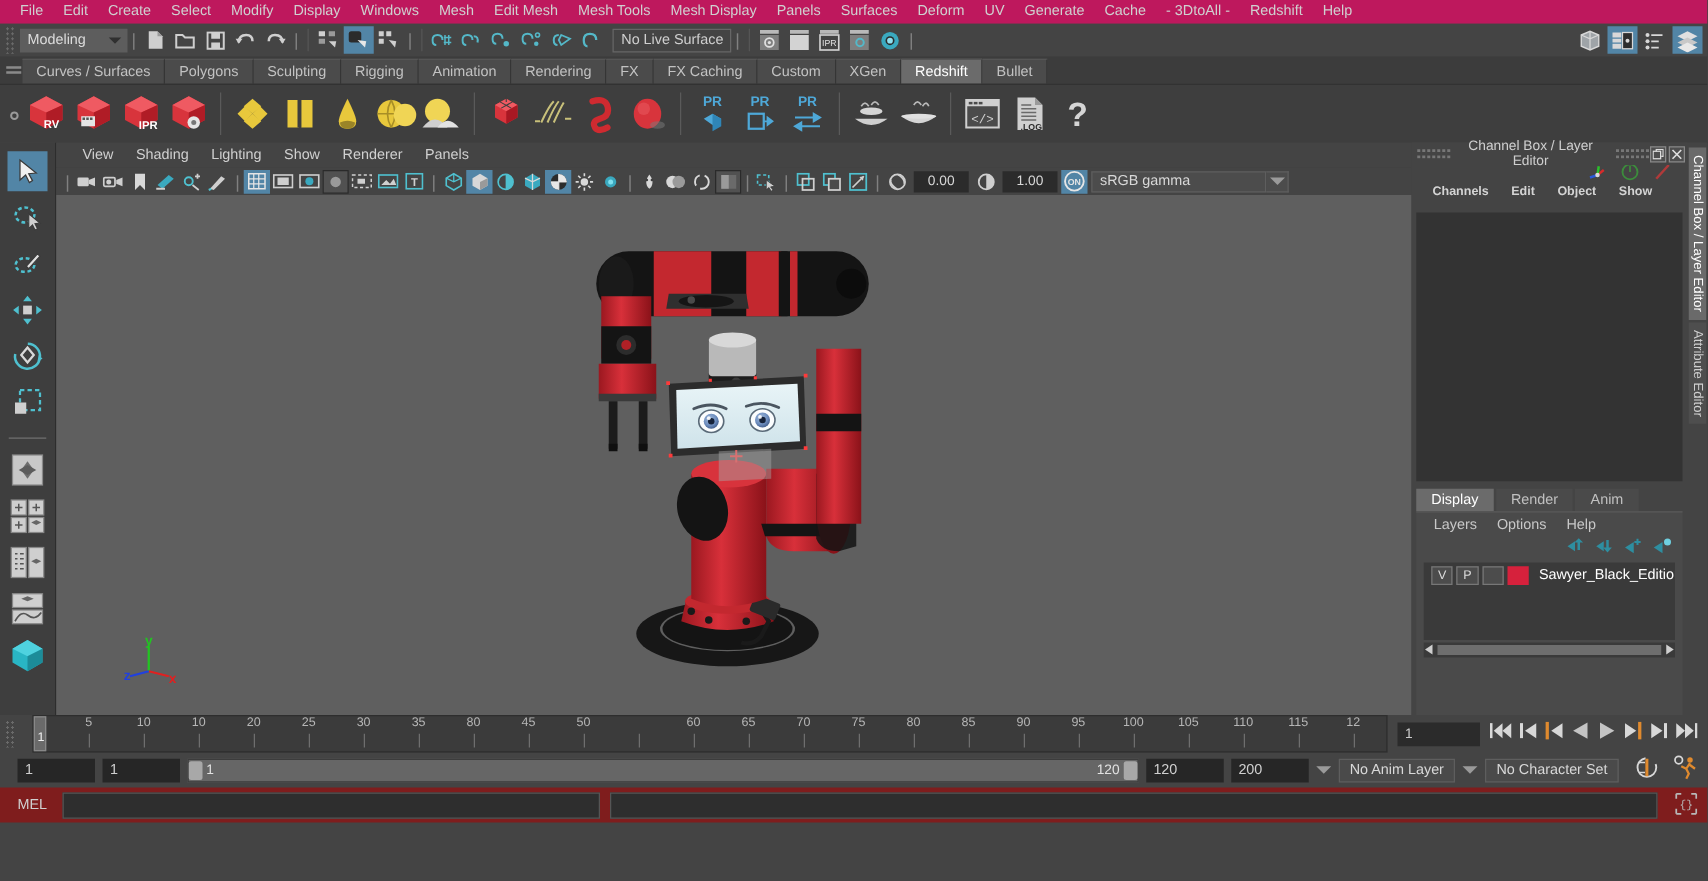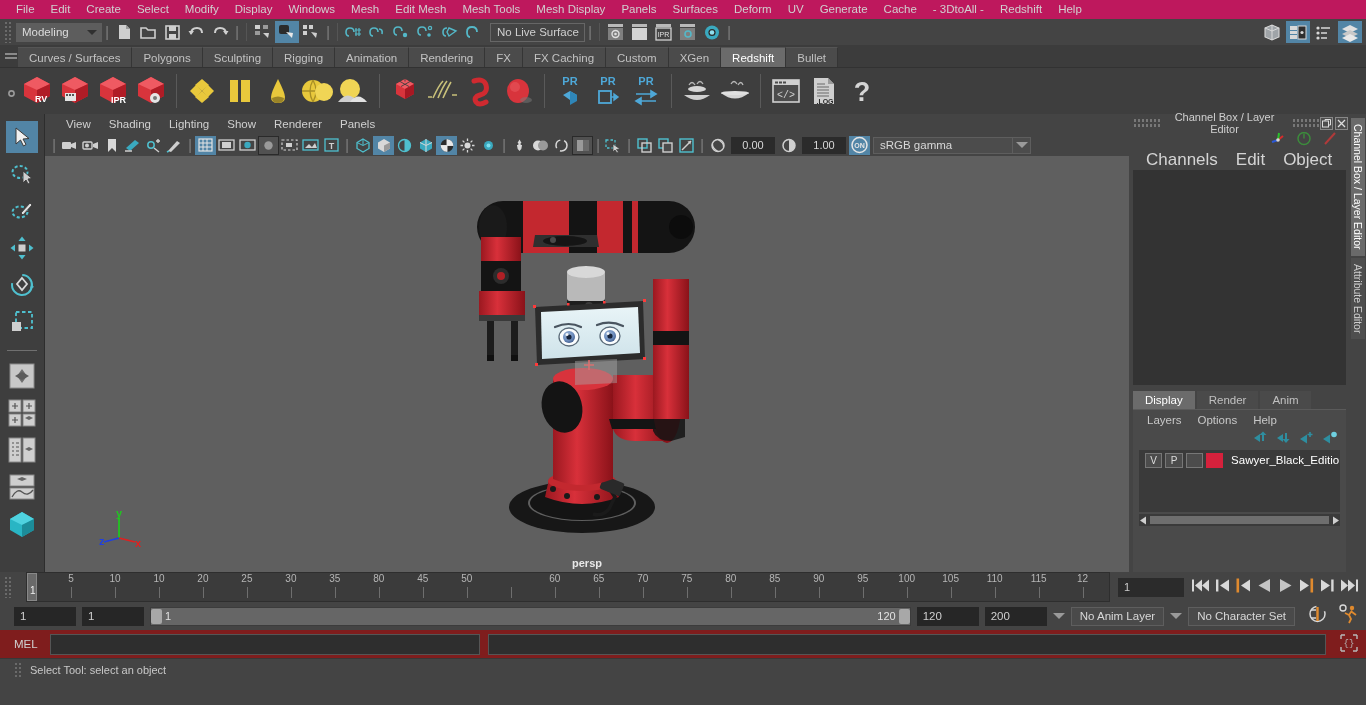--- a/index.html
+++ b/index.html
@@ -161,21 +161,21 @@
     font-size: 11px; color: #cfcfcf; position: relative;
     background: #444;
   }
   .rp-dots { width: 28px; height: 10px;
     background-image: radial-gradient(#777 1px, transparent 1px);
     background-size: 4px 5px; margin-left: 4px; }
   .rp-title-text { flex: 1; text-align: center; }
   .rp-winbtn { width: 13px; height: 13px; border: 1px solid #888; background:#4e4e4e;
     margin-right: 2px; display:flex;align-items:center;justify-content:center; font-size: 9px;}
   .rp-iconrow { height: 16px; display: flex; align-items: center; justify-content: flex-end; padding-right: 12px; gap: 10px;}
-  .rp-menus { height: 22px; display: flex; align-items: flex-end; padding-left: 8px; font-size: 17px; gap: 0;}
+  .rp-menus { height: 22px; display: flex; align-items: flex-start; padding-left: 8px; font-size: 10px; gap: 0; font-weight: bold;}
   .rp-menus .m { padding: 0 9px; color: #d4d4d4; }
   .channel-area { height: 215px; background: #333333; margin: 0 4px; }
 
   .layer-tabs { display: flex; align-items: flex-end; height: 20px; margin-left: 4px; margin-top: 4px;}
   .layer-tabs .lt { height: 18px; line-height: 18px; padding: 0 12px; font-size: 11.5px; background: #4a4a4a; color:#c0c0c0; margin-right: 2px;}
   .layer-tabs .lt.active { background: #6b6b6b; color: #fff; }
   .layer-body { margin: 0 4px; background: #4a4a4a; flex: 1; border-top: 1px solid #5a5a5a;}
   .layer-menus { height: 20px; display: flex; align-items: center; padding-left: 6px; font-size: 11.5px;}
   .layer-menus .m { padding: 0 8px; }
   .layer-btnrow { height: 18px; display: flex; justify-content: flex-end; gap: 7px; padding-right: 8px; align-items: center;}
@@ -1079,21 +1079,20 @@
           <svg width="46" height="46" viewBox="0 0 46 46">
             <path d="M22 30 L22 10" stroke="#22c422" stroke-width="1.8"></path>
             <text x="19" y="9" font-size="11" fill="#22c422" font-family="Liberation Sans" font-weight="bold">y</text>
             <path d="M22 30 L38 34" stroke="#e02020" stroke-width="1.8"></path>
             <text x="38" y="39" font-size="11" fill="#e02020" font-family="Liberation Sans" font-weight="bold">x</text>
             <path d="M22 30 L7 34" stroke="#2040e0" stroke-width="1.8"></path>
             <text x="2" y="37" font-size="11" fill="#2040e0" font-family="Liberation Sans" font-weight="bold">z</text>
           </svg>
         </div>
 
-        <div class="persp-label">persp</div>
       </div>
     </div>
 
     <div class="rightpanel">
       <div class="rp-title">
         <div class="rp-dots"></div>
         <div class="rp-title-text">Channel Box / Layer Editor</div>
         <div class="rp-dots"></div>
         <div class="rp-winbtn">
           <svg width="9" height="9" viewBox="0 0 9 9">
@@ -1355,18 +1354,14 @@
     <div class="mel-input"></div>
     <div class="mel-output"></div>
     <div class="mel-endbtn">
       <svg width="18" height="18" viewBox="0 0 18 18">
           <path d="M1 1h4M1 1v4M17 1h-4M17 1v4M1 17h4M1 17v-4M17 17h-4M17 17v-4" stroke="#b8b8b8" stroke-width="1.4"></path>
           <text x="9" y="12" font-size="9" fill="#b8b8b8" text-anchor="middle" font-family="Liberation Mono">{}</text>
         </svg>
     </div>
   </div>
 
-  <div class="statusbar">
-    <div class="gripdots" style="height:16px;margin-right:8px"></div>
-    <div class="txt">Select Tool: select an object</div>
-  </div>
 
 </div>
 
 </body></html>

